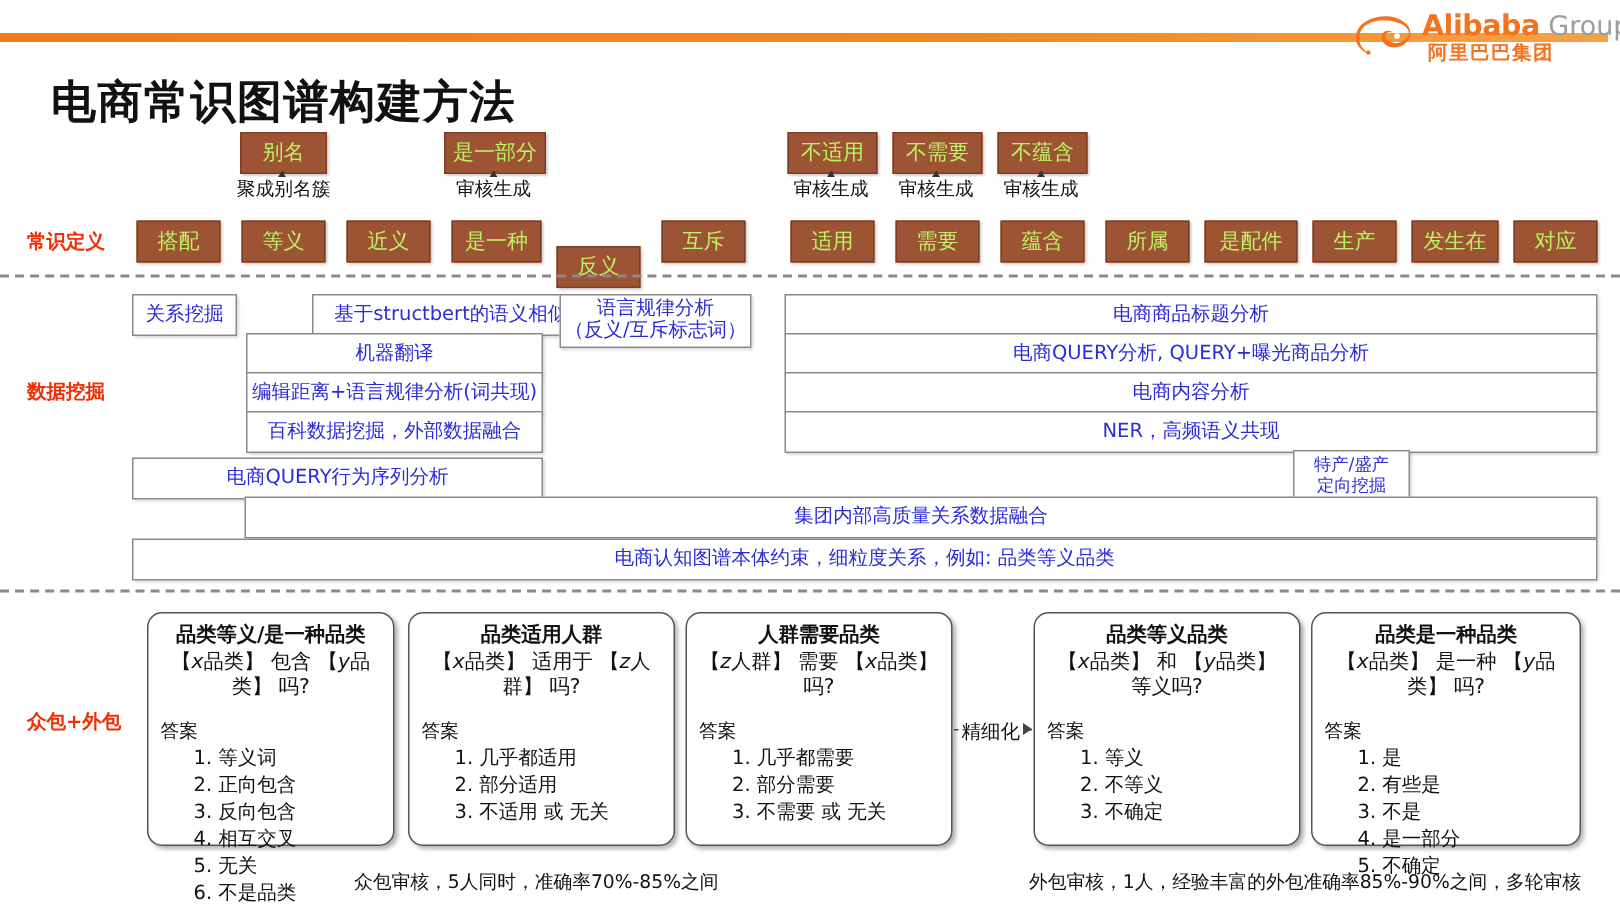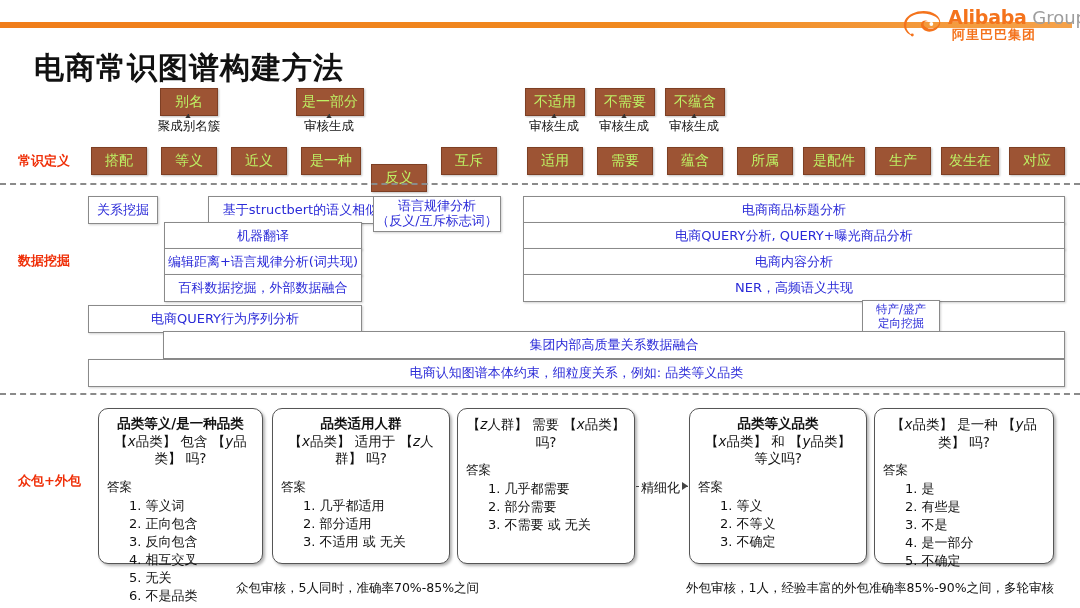--- a/index.html
+++ b/index.html
@@ -182,20 +182,21 @@
     <div class="card-t2">【<span class="ital">x</span>品类】 适用于 【<span class="ital">z</span>人群】 吗?</div>
     <div class="card-ans">答案</div>
     <div class="card-list">
       <div>1. 几乎都适用</div>
       <div>2. 部分适用</div>
       <div>3. 不适用 或 无关</div>
     </div>
   </div>
 
   <div class="card" style="left:457px;top:408px;width:178px;height:156px;">
+    <div class="card-t1">人群需要品类</div>
     <div class="card-t2">【<span class="ital">z</span>人群】 需要 【<span class="ital">x</span>品类】 吗?</div>
     <div class="card-ans">答案</div>
     <div class="card-list">
       <div>1. 几乎都需要</div>
       <div>2. 部分需要</div>
       <div>3. 不需要 或 无关</div>
     </div>
   </div>
 
   <div class="refine-line" style="left:636px;top:486px;width:52px;"></div>
@@ -207,20 +208,21 @@
     <div class="card-t2">【<span class="ital">x</span>品类】 和 【<span class="ital">y</span>品类】 等义吗?</div>
     <div class="card-ans">答案</div>
     <div class="card-list">
       <div>1. 等义</div>
       <div>2. 不等义</div>
       <div>3. 不确定</div>
     </div>
   </div>
 
   <div class="card" style="left:874px;top:408px;width:180px;height:156px;">
+    <div class="card-t1">品类是一种品类</div>
     <div class="card-t2">【<span class="ital">x</span>品类】 是一种 【<span class="ital">y</span>品类】 吗?</div>
     <div class="card-ans">答案</div>
     <div class="card-list">
       <div>1. 是</div>
       <div>2. 有些是</div>
       <div>3. 不是</div>
       <div>4. 是一部分</div>
       <div>5. 不确定</div>
     </div>
   </div>

